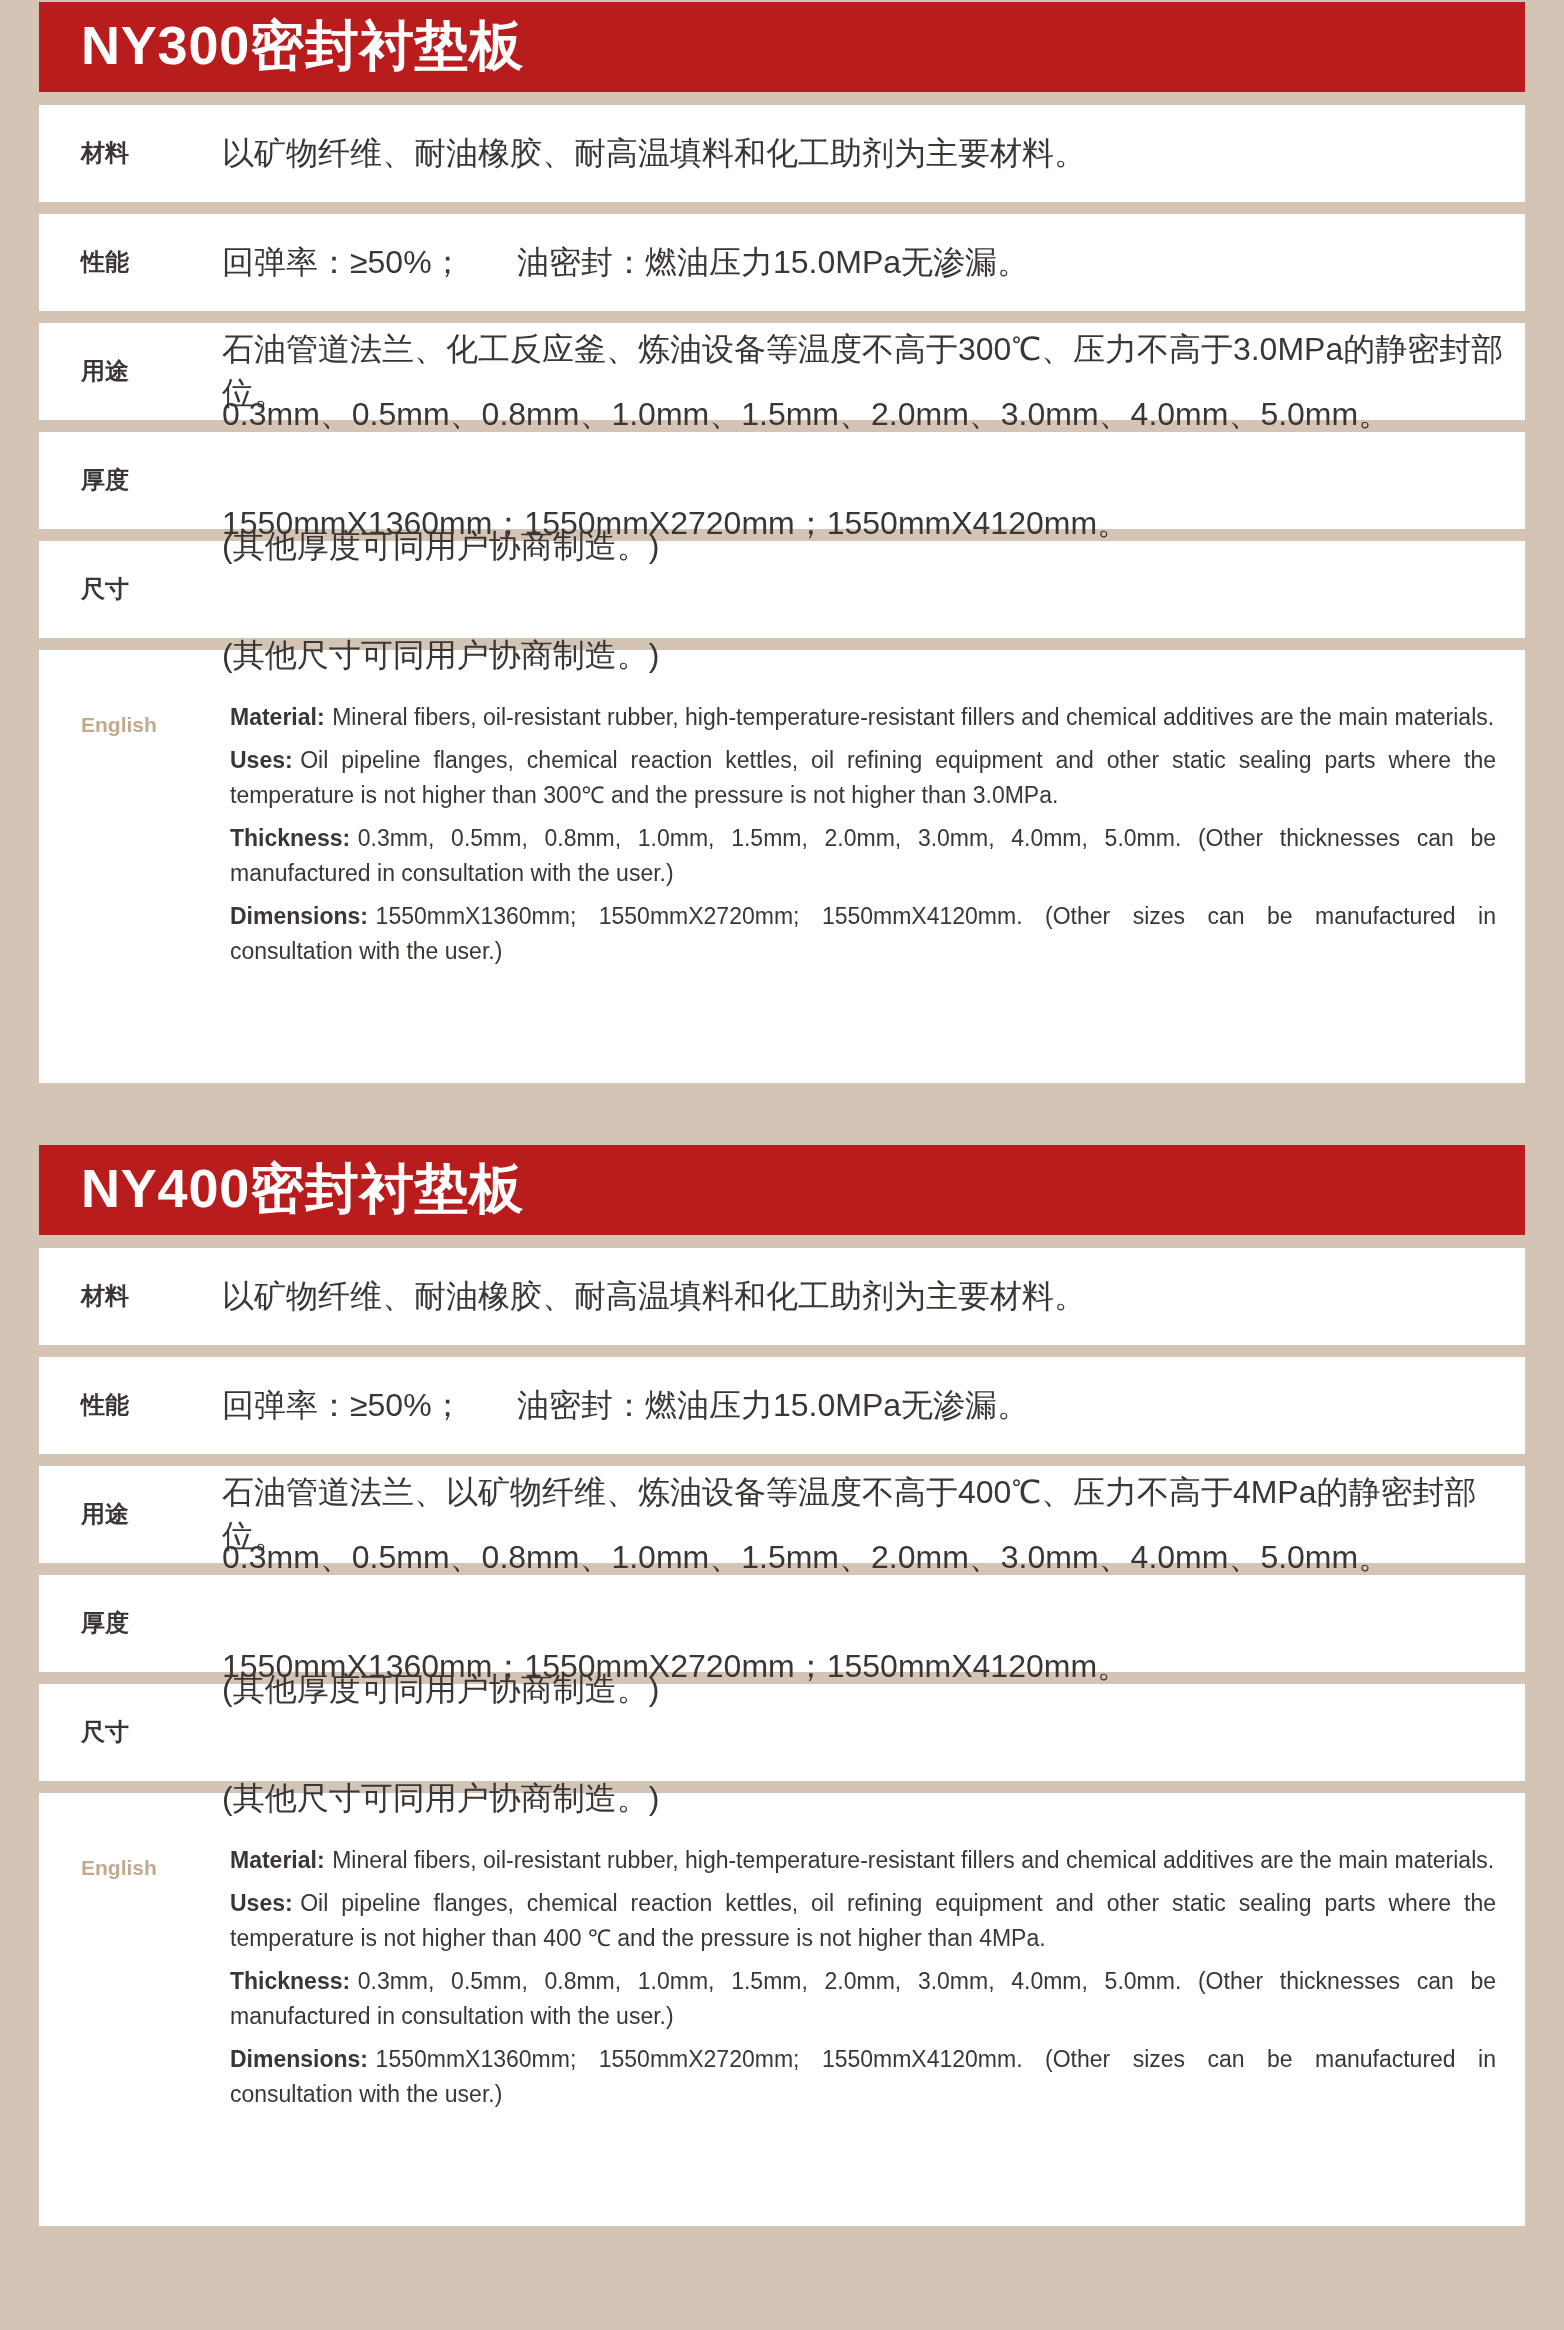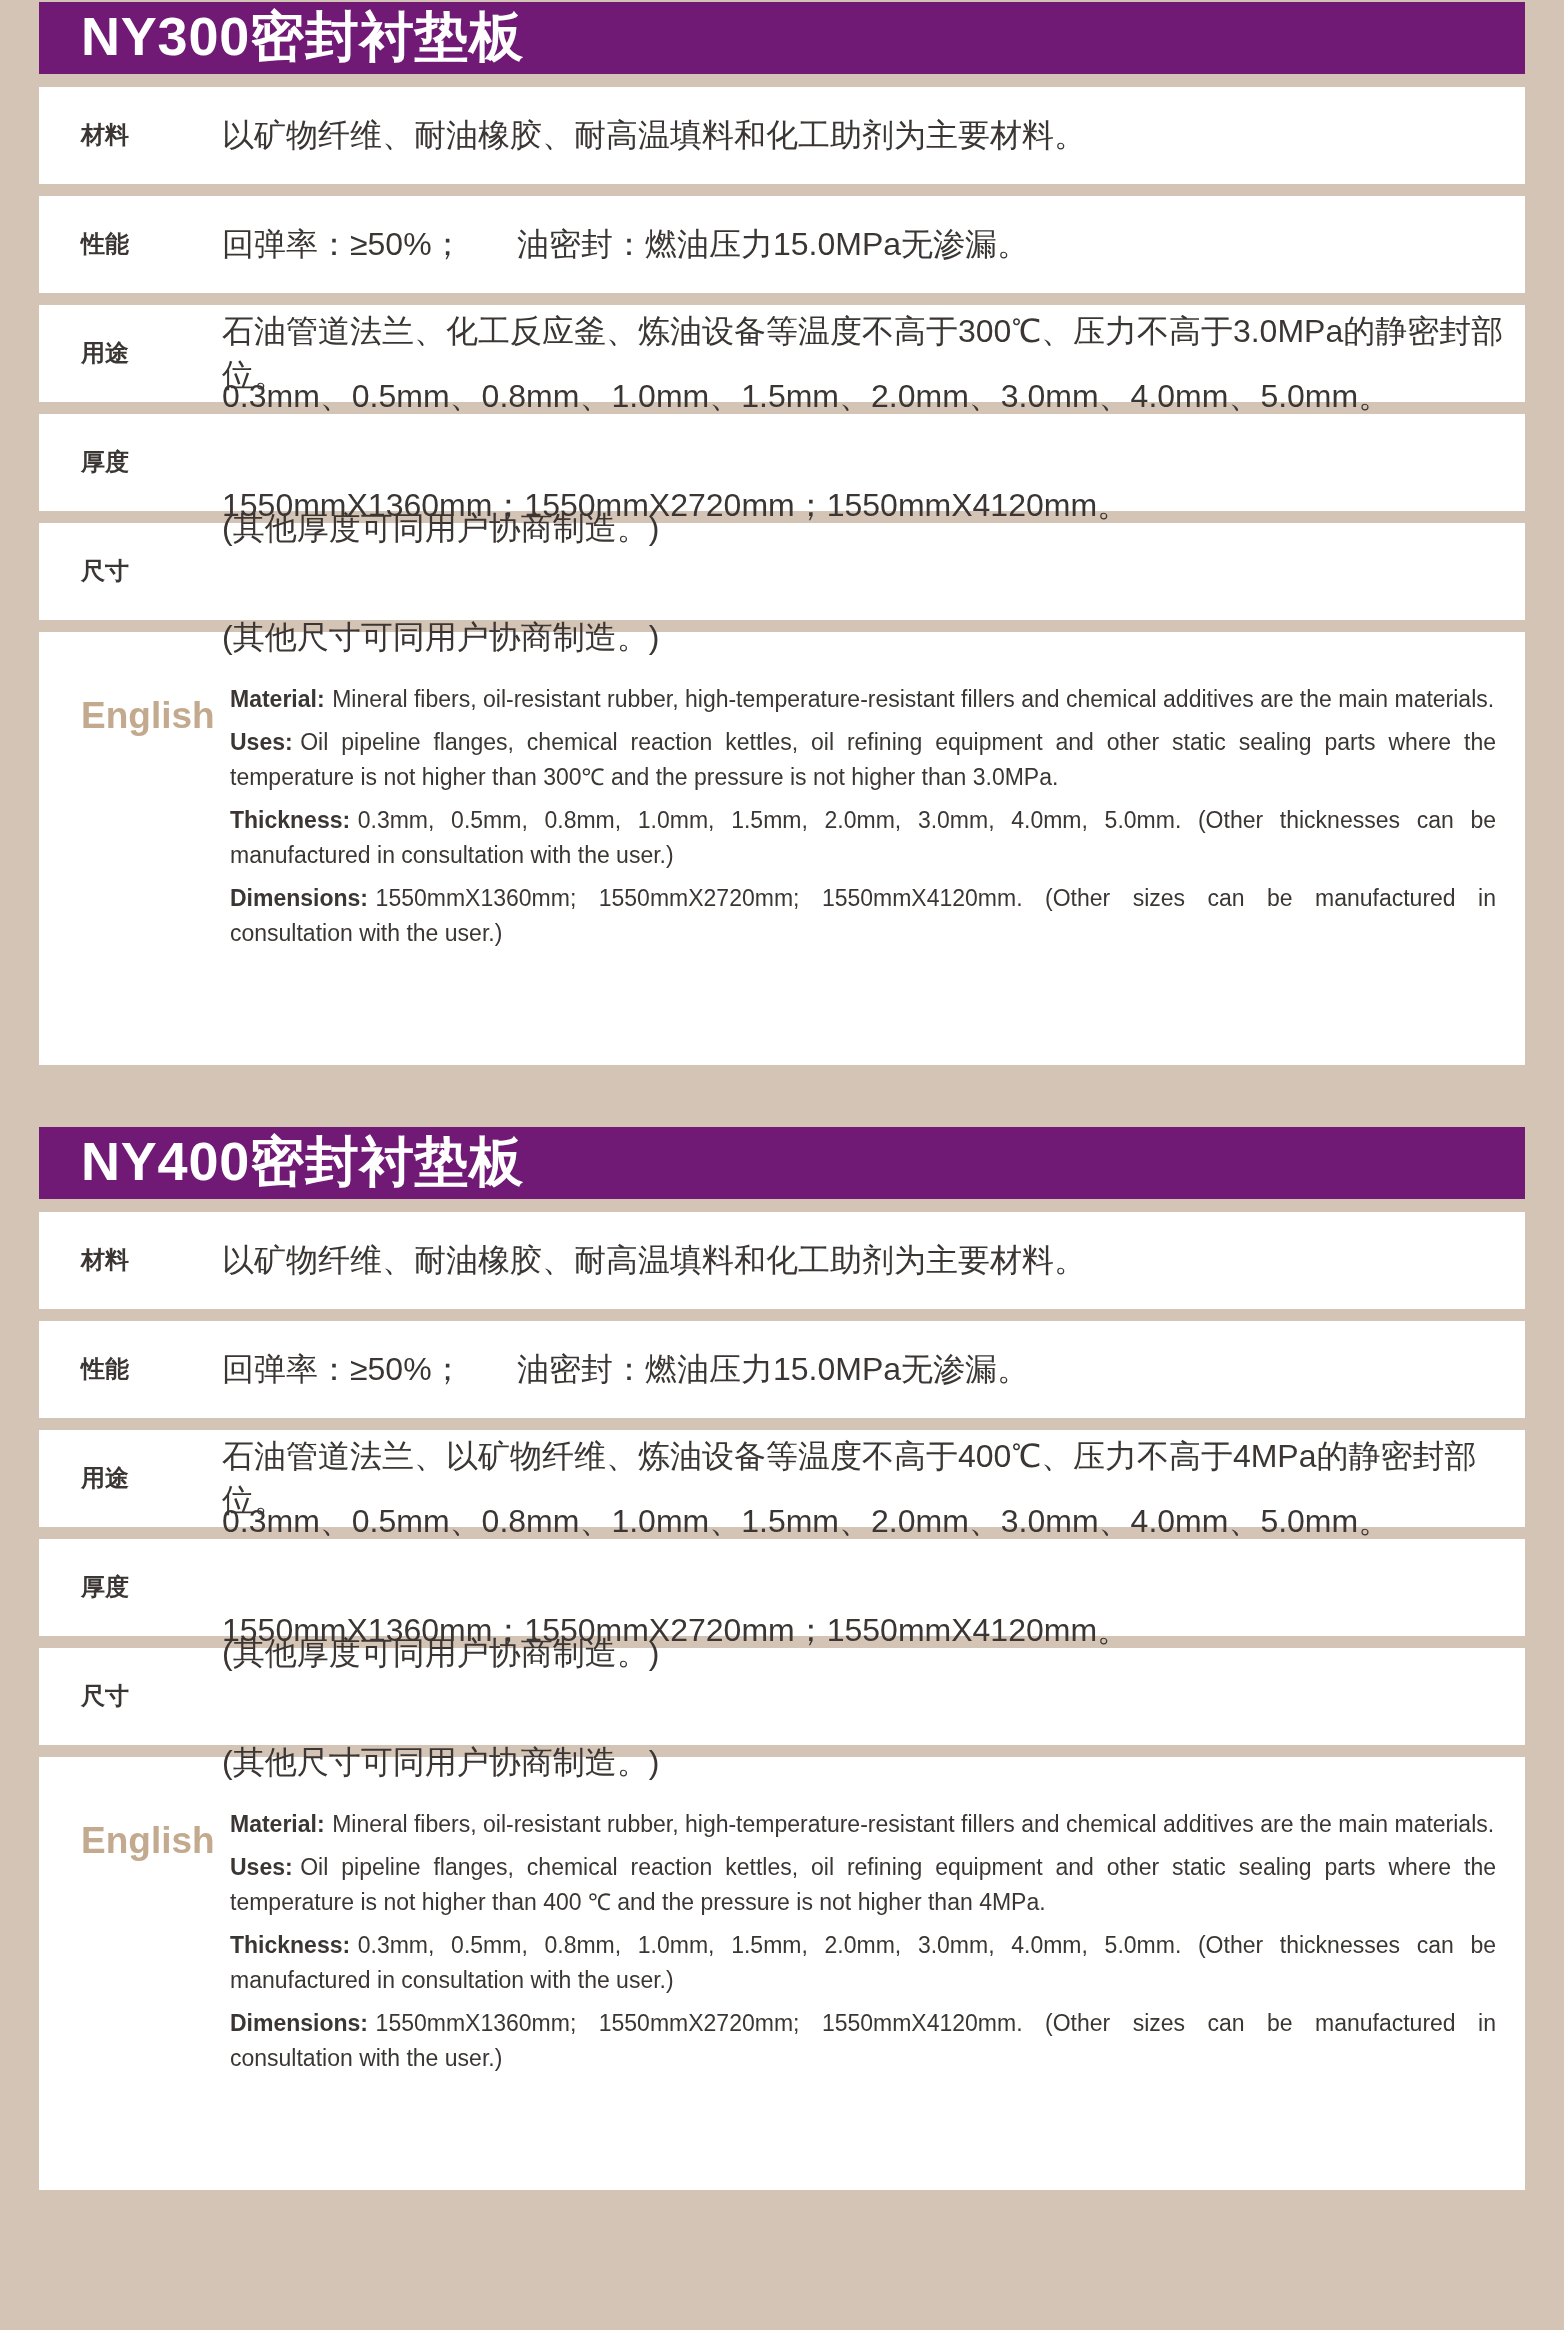--- a/index.html
+++ b/index.html
@@ -5,21 +5,21 @@
   html,body { margin:0; padding:0; }
   body {
     width:1564px; height:2330px;
     background:#d4c4b5;
     font-family:"Liberation Sans", sans-serif;
     color:#3b3633;
   }
   .page { padding:1.5px 39px 0 39px; box-sizing:border-box; }
 
   .banner {
-    height:72px; background:#701a75;
+    height:90px; background:#b91c1c;
     display:flex; align-items:center;
     padding-left:42px; margin-bottom:13px;
   }
   .banner-title {
     color:#ffffff; font-size:54px; font-weight:700; letter-spacing:0.8px;
   }
 
   .spec-row {
     background:#ffffff; height:97px;
     display:flex; align-items:center;
@@ -34,21 +34,21 @@
 
   .english-block {
     background:#ffffff;
     display:flex;
     padding:42px 21px 42px 42px; box-sizing:border-box;
     margin-bottom:12px;
     min-height:433px;
   }
   .english-label {
     flex:none; width:141px;
-    font-size:37px; font-weight:700; color:#c3aa8f;
+    font-size:21px; font-weight:700; color:#c3aa8f;
     padding-top:21px;
   }
   .english-text { font-size:23px; line-height:35px; text-align:justify; }
   .english-text p { margin:8px; }
   .english-text .b { font-weight:700; margin-right:0.33em; }
 
   .section-gap { height:50px; }
 </style>
 </head>
 <body>

